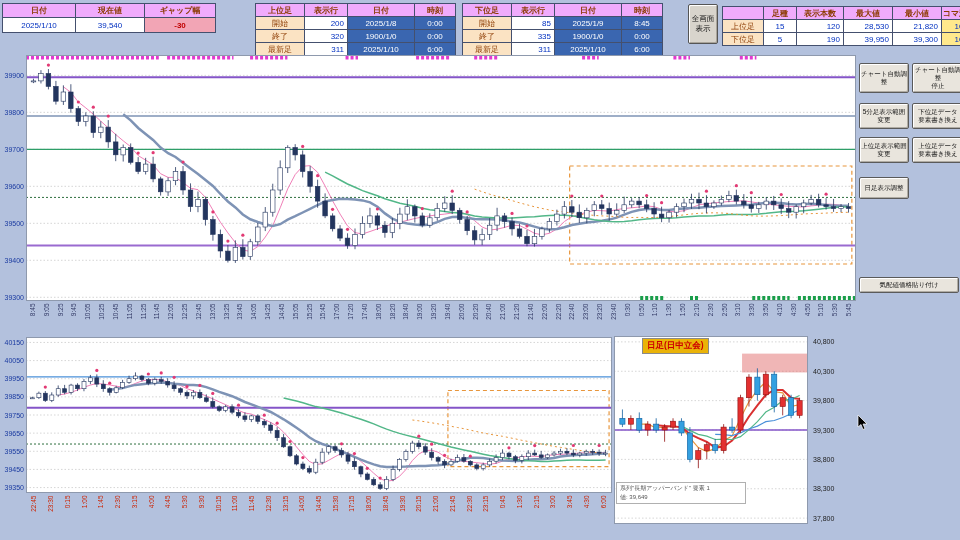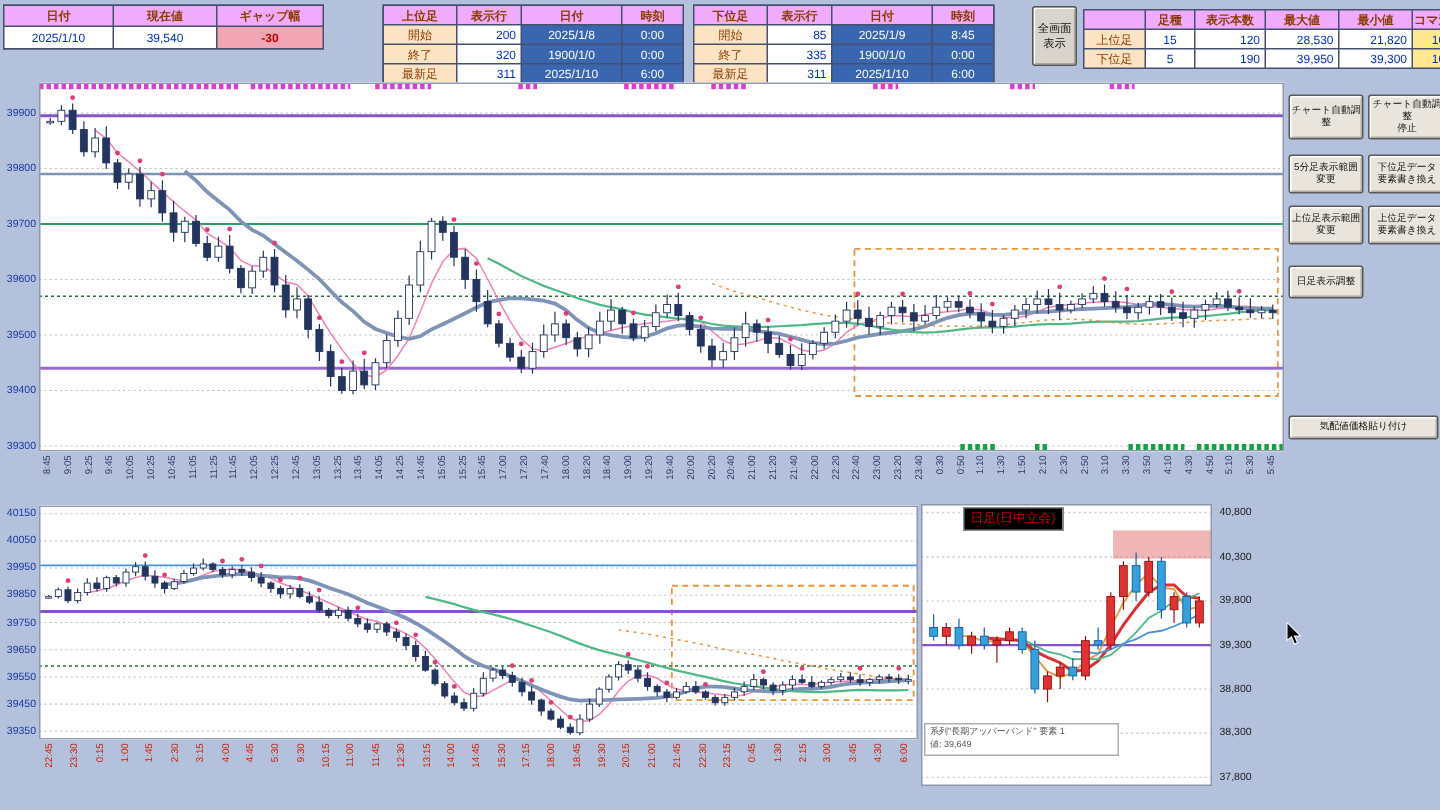--- a/index.html
+++ b/index.html
@@ -26,21 +26,21 @@
   .chart { position:absolute; }
   .chart svg.plot { position:absolute; background:#fff; }
   .ylabels { position:absolute; }
   .ylab { position:absolute; right:2px; font-size:7px; color:#1a3aa0; }
   .right-axis .ylab { right:auto; left:2px; color:#222; }
   .xlabels { position:absolute; overflow:visible; }
   .xlab { position:absolute; width:26px; height:9px; font-size:6.5px; transform:rotate(-90deg); text-align:right; }
   .xlab-dark { color:#333a66; }
   .xlab-red  { color:#cc2200; }
 
-  .daily-title { position:absolute; background:#000000; color:#cc0000; font-weight:normal;
+  .daily-title { position:absolute; background:#eab308; color:#cc0000; font-weight:bold;
     font-size:8.5px; padding:1px 4px; border:1px solid #8a8a8a; z-index:5; white-space:nowrap; }
   .daily-status { position:absolute; background:#ffffff; border:1px solid #b0b0b0; color:#555;
     font-size:6px; line-height:1.5; padding:1px 3px; z-index:5; }
 
   
   .sidebar { position:absolute; left:857px; top:55px; width:103px; height:485px; }
   .sbtn { position:absolute; background:#e9e5dd; border:1px solid #5a5a5a; border-radius:2px;
     box-shadow: inset 1px 1px 0 #fff, inset -1px -1px 0 #b0aca4;
     font-size:6.5px; color:#111; display:flex; align-items:center; justify-content:center;
     text-align:center; white-space:pre-line; line-height:1.25; cursor:default; overflow:hidden; }

